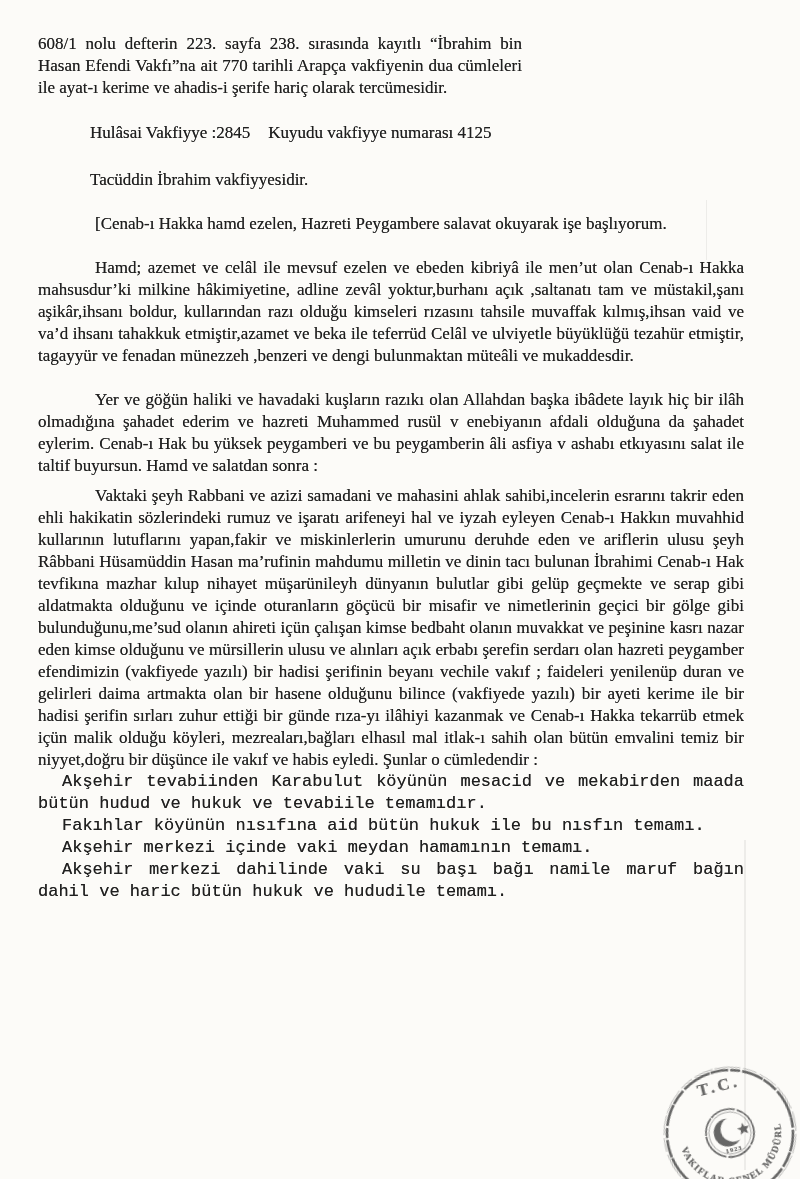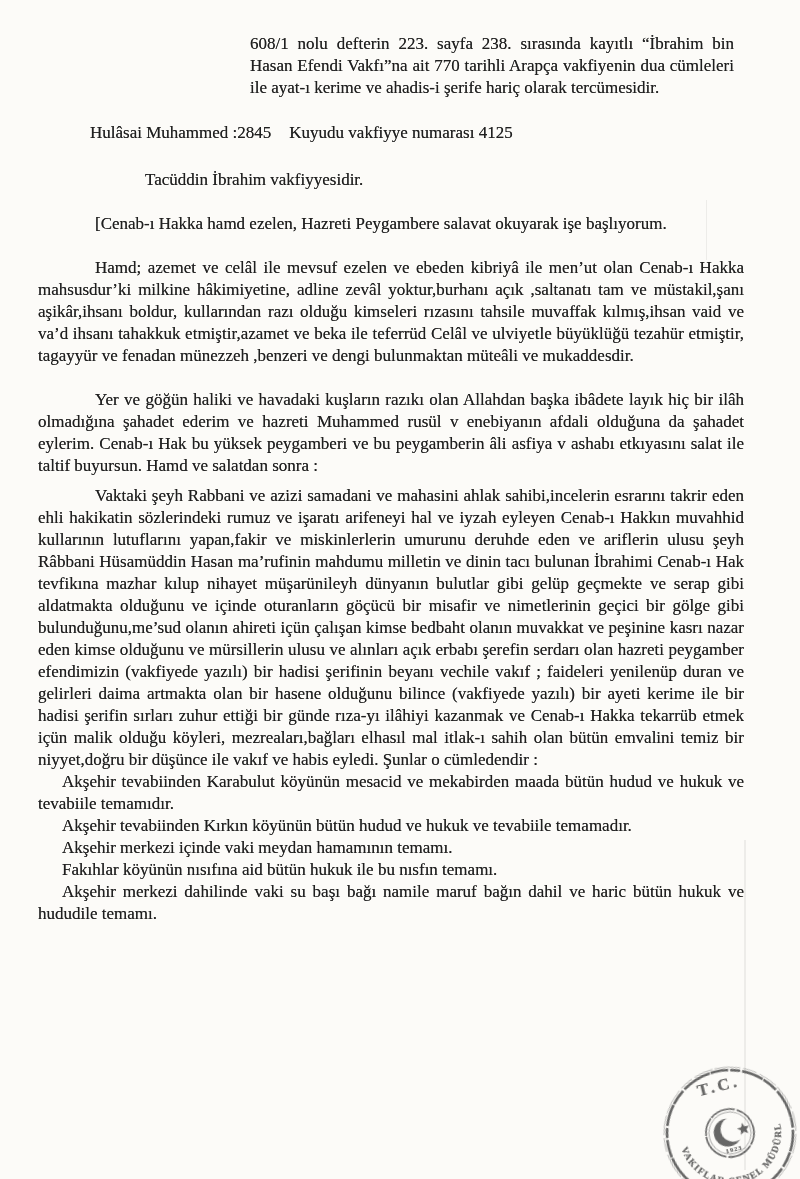--- a/index.html
+++ b/index.html
@@ -19,47 +19,47 @@
     position: relative;
     width: 800px;
     height: 1179px;
     padding: 16px 56px 0 38px;
     box-sizing: border-box;
     font-size: 17px;
     line-height: 22px;
     text-shadow: 0 0 0.4px rgba(10,10,10,0.65);
   }
   .intro-note {
-    margin-left: 212px;
     width: 484px;
     text-align: justify;
   }
   .refline {
     margin-top: 23px;
     margin-left: 52px;
     white-space: nowrap;
   }
   .refline .gap {
     display: inline-block;
     width: 18px;
   }
   .titleline {
     margin-top: 25px;
-    margin-left: 107px;
+    margin-left: 52px;
   }
   .para {
     margin: 22px 0 0 0;
     text-align: justify;
     text-indent: 57px;
   }
   .para.tight {
     margin-top: 8px;
   }
   .list {
     margin: 0;
+    font-family: Liberation Mono, monospace;
   }
   .item {
     margin: 0;
     text-align: justify;
     text-indent: 24px;
   }
   .scan-streak {
     position: absolute;
     left: 744px;
     top: 840px;
@@ -89,38 +89,37 @@
     fill: #474747;
   }
 </style>
 </head>
 <body>
 
 <div class="page">
 
   <p class="intro-note">608/1 nolu defterin 223. sayfa 238. sırasında kayıtlı “İbrahim bin Hasan Efendi Vakfı”na ait 770 tarihli Arapça vakfiyenin dua cümleleri ile ayat-ı kerime ve ahadis-i şerife hariç olarak tercümesidir.</p>
 
-  <p class="refline"><span>Hulâsai Muhammed :2845</span><span class="gap"></span><span>Kuyudu vakfiyye numarası 4125</span></p>
+  <p class="refline"><span>Hulâsai Vakfiyye :2845</span><span class="gap"></span><span>Kuyudu vakfiyye numarası 4125</span></p>
 
   <p class="titleline">Tacüddin İbrahim vakfiyyesidir.</p>
 
 
   <p class="para">[Cenab-ı Hakka hamd ezelen, Hazreti Peygambere salavat okuyarak işe başlıyorum.</p>
 
   <p class="para">Hamd; azemet ve celâl ile mevsuf ezelen ve ebeden kibriyâ ile men’ut olan Cenab-ı Hakka mahsusdur’ki milkine hâkimiyetine, adline zevâl yoktur,burhanı açık ,saltanatı tam ve müstakil,şanı aşikâr,ihsanı boldur, kullarından razı olduğu kimseleri rızasını tahsile muvaffak kılmış,ihsan vaid ve va’d ihsanı tahakkuk etmiştir,azamet ve beka ile teferrüd Celâl ve ulviyetle büyüklüğü tezahür etmiştir, tagayyür ve fenadan münezzeh ,benzeri ve dengi bulunmaktan müteâli ve mukaddesdir.</p>
 
   <p class="para">Yer ve göğün haliki ve havadaki kuşların razıkı olan Allahdan başka ibâdete layık hiç bir ilâh olmadığına şahadet ederim ve hazreti Muhammed rusül v enebiyanın afdali olduğuna da şahadet eylerim. Cenab-ı Hak bu yüksek peygamberi ve bu peygamberin âli asfiya v ashabı etkıyasını salat ile taltif buyursun. Hamd ve salatdan sonra :</p>
 
   <p class="para tight">Vaktaki şeyh Rabbani ve azizi samadani ve mahasini ahlak sahibi,incelerin esrarını takrir eden ehli hakikatin sözlerindeki rumuz ve işaratı arifeneyi hal ve iyzah eyleyen Cenab-ı Hakkın muvahhid kullarının lutuflarını yapan,fakir ve miskinlerlerin umurunu deruhde eden ve ariflerin ulusu şeyh Râbbani Hüsamüddin Hasan ma’rufinin mahdumu milletin ve dinin tacı bulunan İbrahimi Cenab-ı Hak tevfikına mazhar kılup nihayet müşarünileyh dünyanın bulutlar gibi gelüp geçmekte ve serap gibi aldatmakta olduğunu ve içinde oturanların göçücü bir misafir ve nimetlerinin geçici bir gölge gibi bulunduğunu,me’sud olanın ahireti içün çalışan kimse bedbaht olanın muvakkat ve peşinine kasrı nazar eden kimse olduğunu ve mürsillerin ulusu ve alınları açık erbabı şerefin serdarı olan hazreti peygamber efendimizin (vakfiyede yazılı) bir hadisi şerifinin beyanı vechile vakıf ; faideleri yenilenüp duran ve gelirleri daima artmakta olan bir hasene olduğunu bilince (vakfiyede yazılı) bir ayeti kerime ile bir hadisi şerifin sırları zuhur ettiği bir günde rıza-yı ilâhiyi kazanmak ve Cenab-ı Hakka tekarrüb etmek içün malik olduğu köyleri, mezreaları,bağları elhasıl mal itlak-ı sahih olan bütün emvalini temiz bir niyyet,doğru bir düşünce ile vakıf ve habis eyledi. Şunlar o cümledendir :</p>
 
   <div class="list">
     <p class="item">Akşehir tevabiinden Karabulut köyünün mesacid ve mekabirden maada bütün hudud ve hukuk ve tevabiile temamıdır.</p>
-    <p class="item">Akşehir tevabiinden Kırkın köyünün bütün hudud ve hukuk ve tevabiile temamadır.</p>
+    <p class="item">Fakıhlar köyünün nısıfına aid bütün hukuk ile bu nısfın temamı.</p>
     <p class="item">Akşehir merkezi içinde vaki meydan hamamının temamı.</p>
-    <p class="item">Fakıhlar köyünün nısıfına aid bütün hukuk ile bu nısfın temamı.</p>
     <p class="item">Akşehir merkezi dahilinde vaki su başı bağı namile maruf bağın dahil ve haric bütün hukuk ve hududile temamı.</p>
   </div>
 
   <div class="scan-streak"></div>
   <div class="scan-streak-2"></div>
 
   <div class="stamp-wrap">
     <svg width="170" height="170" viewBox="0 0 170 170">
       <defs>
         <filter id="smudge" x="-10%" y="-10%" width="120%" height="120%">

